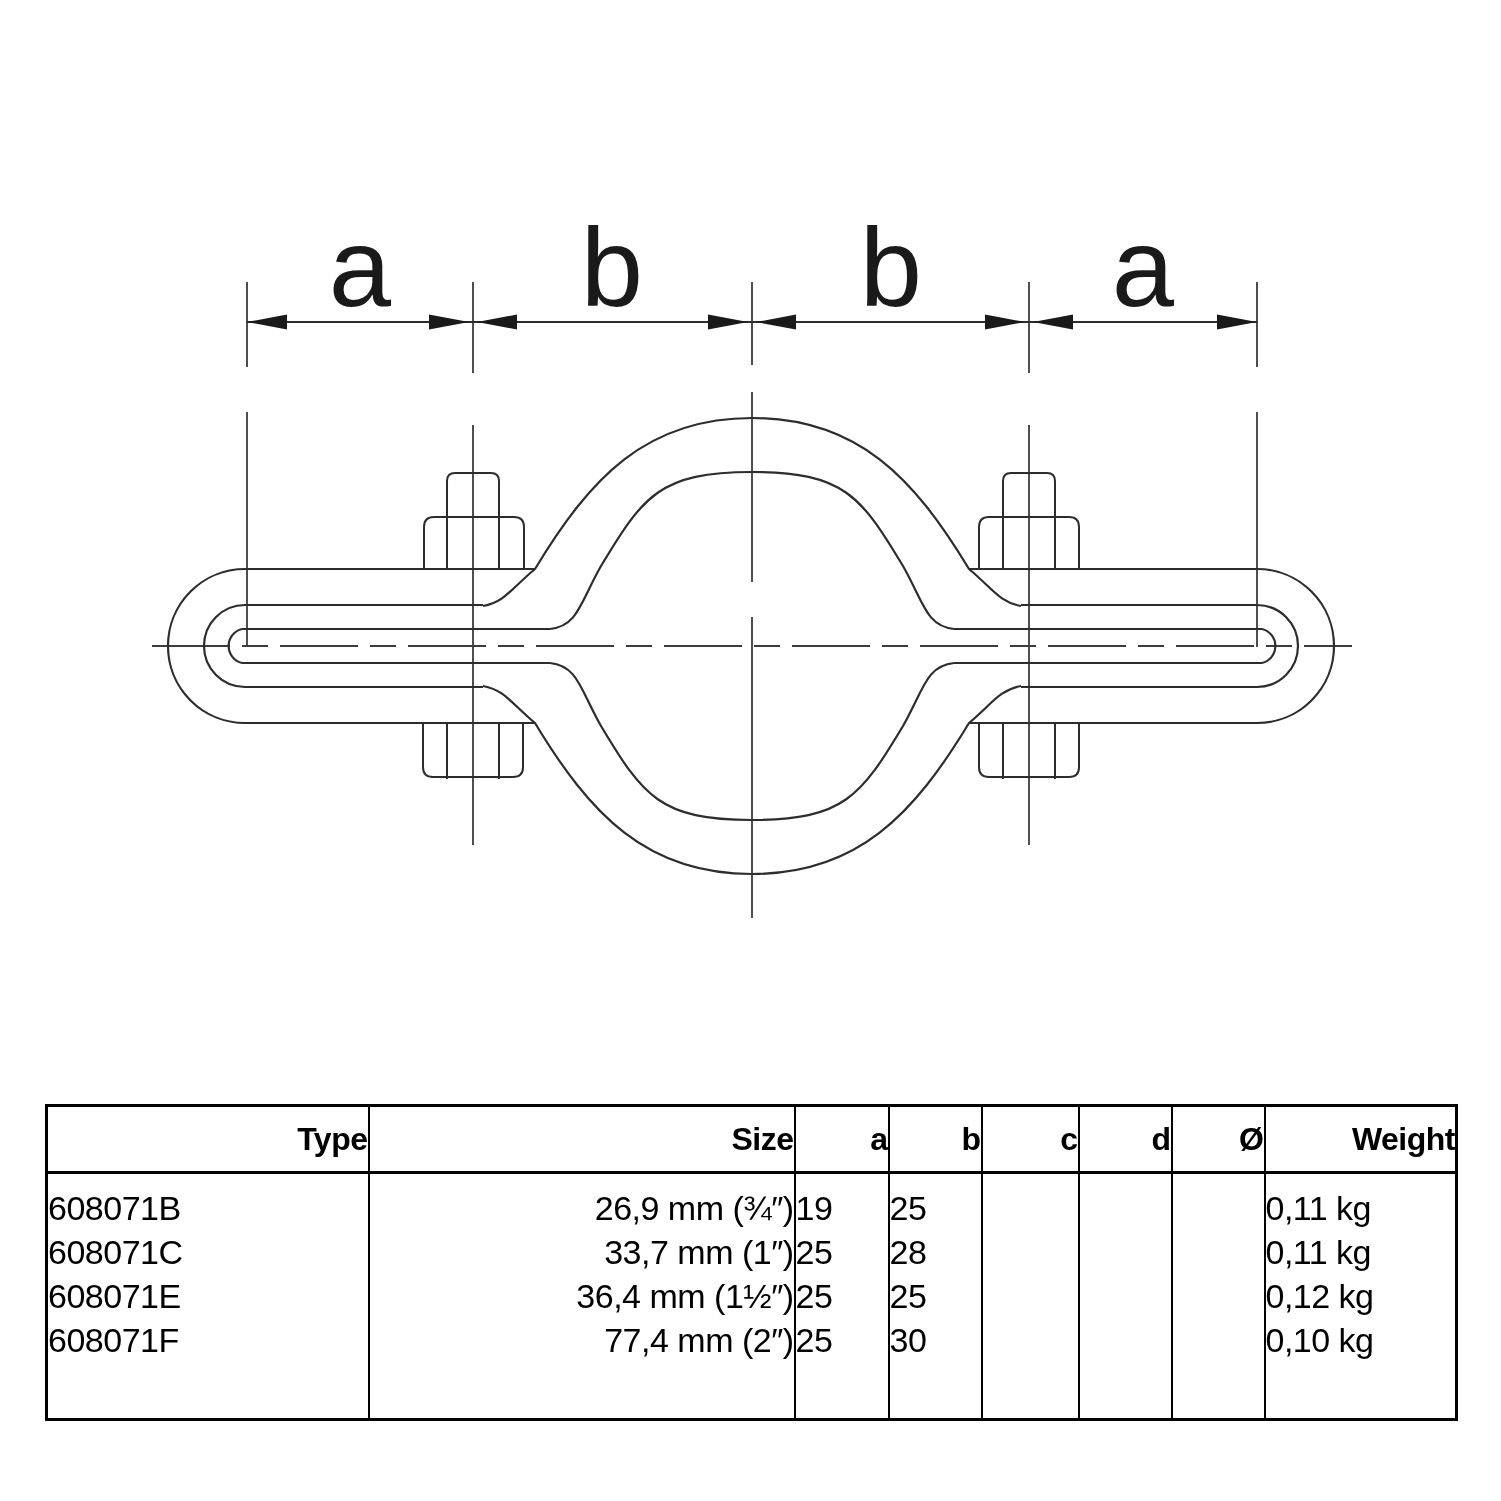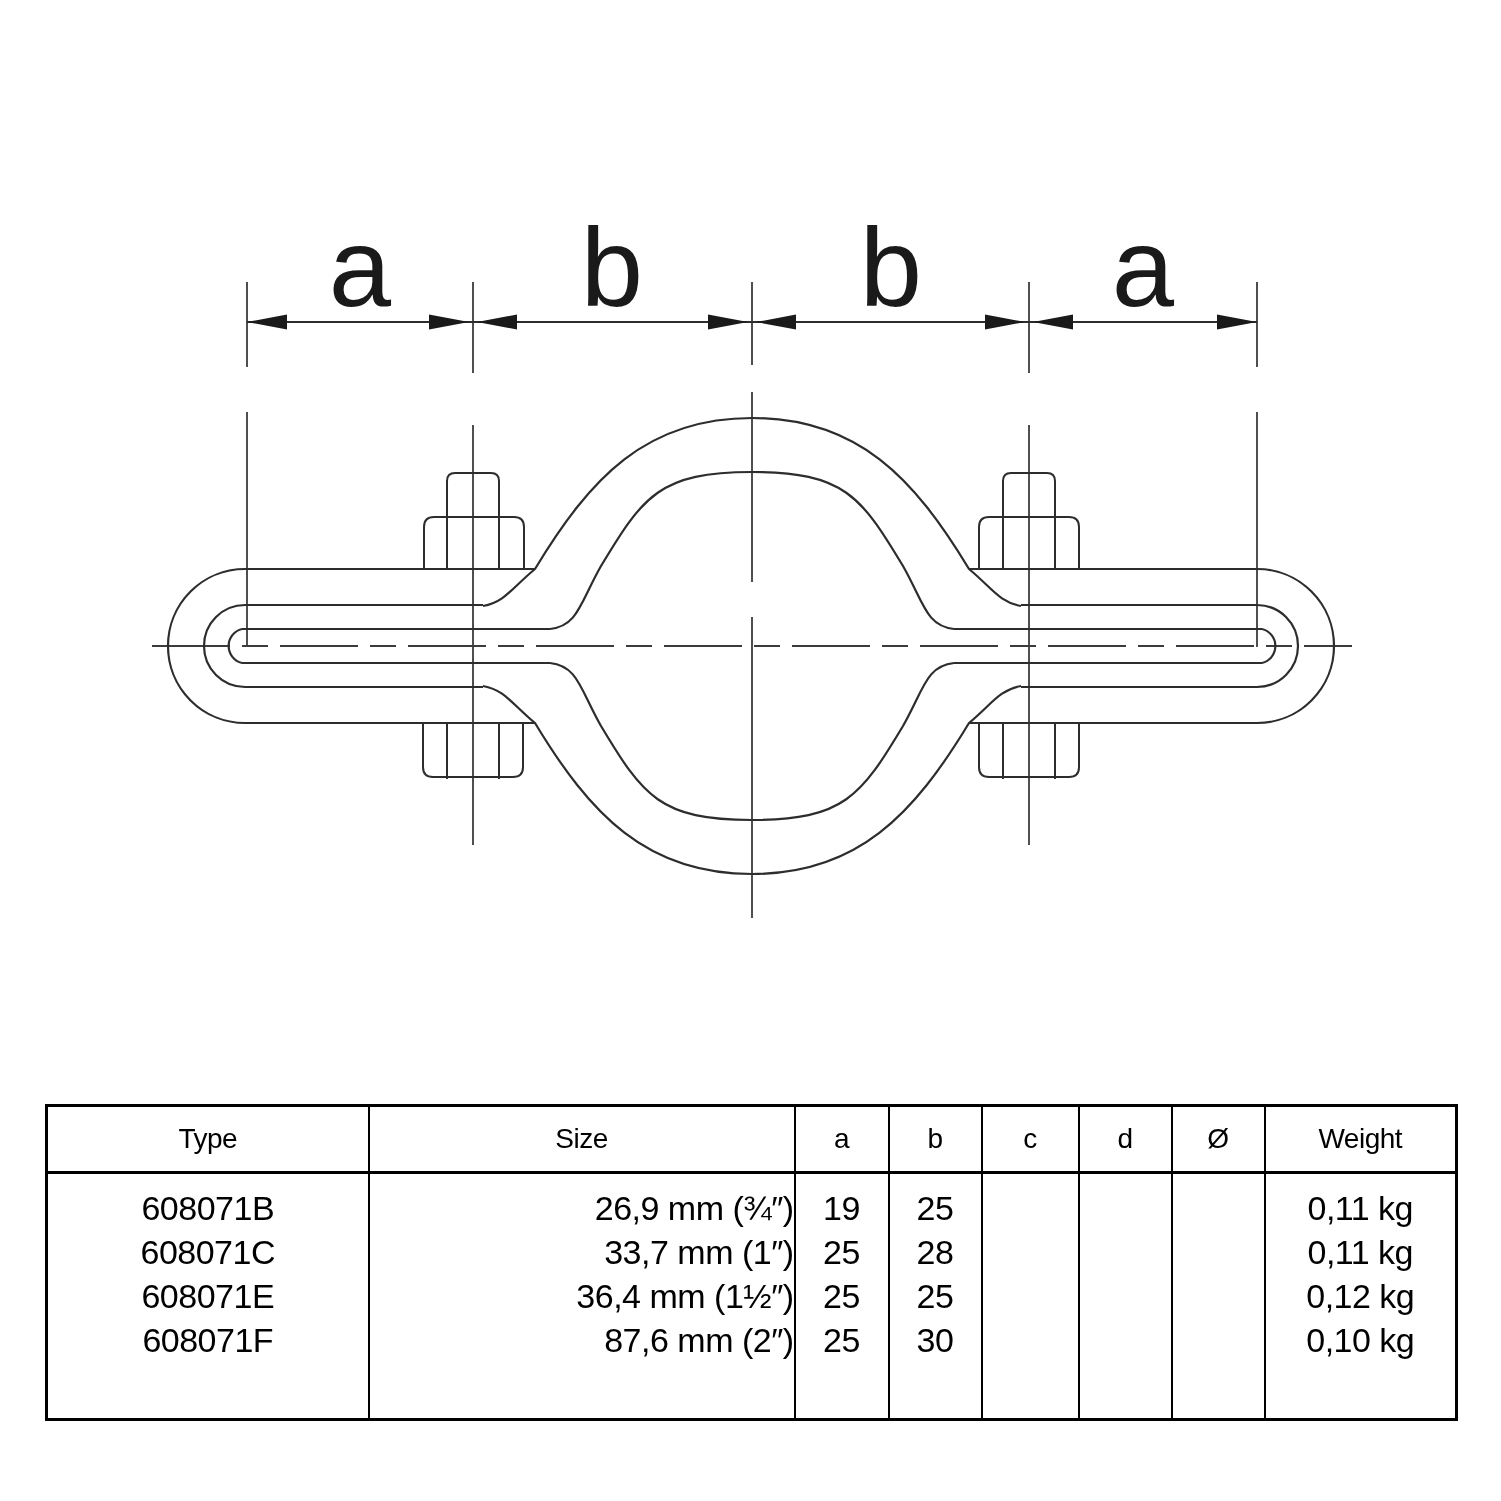--- a/index.html
+++ b/index.html
@@ -26,31 +26,31 @@
     border-left:2px solid #000;
     border-right:2px solid #000;
     padding:0;
     overflow:hidden;
     white-space:nowrap;
   }
   .spec-table{border:3px solid #000;}
   .spec-table thead th{
     border-bottom:3px solid #000;
     height:64px;
-    font-size:28px;
-    font-weight:normal;
+    font-size:32px;
+    font-weight:bold;
     letter-spacing:-0.5px;
-    text-align:center;
+    text-align:right;
     vertical-align:middle;
   }
   .spec-table tbody td{
     height:44px;
     font-size:34px;
     letter-spacing:-0.5px;
-    text-align:center;
+    text-align:left;
     vertical-align:middle;
   }
   .spec-table tbody tr:first-child td{padding-top:12px;}
   .spec-table tbody td.c1{text-align:right;padding-left:55px;}
   .spec-table tfoot td{height:56px;}
   .dim-label{
     font-family:"Liberation Sans", sans-serif;
     font-size:112px;
     fill:#1a1a1a;
   }
@@ -200,21 +200,21 @@
           <td class="c1">36,4 mm (1½″)</td>
           <td class="c2">25</td>
           <td class="c3">25</td>
           <td class="c4"></td>
           <td class="c5"></td>
           <td class="c6"></td>
           <td class="c7">0,12 kg</td>
         </tr>
         <tr>
           <td class="c0">608071F</td>
-          <td class="c1">87,6 mm (2″)</td>
+          <td class="c1">77,4 mm (2″)</td>
           <td class="c2">25</td>
           <td class="c3">30</td>
           <td class="c4"></td>
           <td class="c5"></td>
           <td class="c6"></td>
           <td class="c7">0,10 kg</td>
         </tr>
       </tbody>
     <tfoot>
       <tr>

